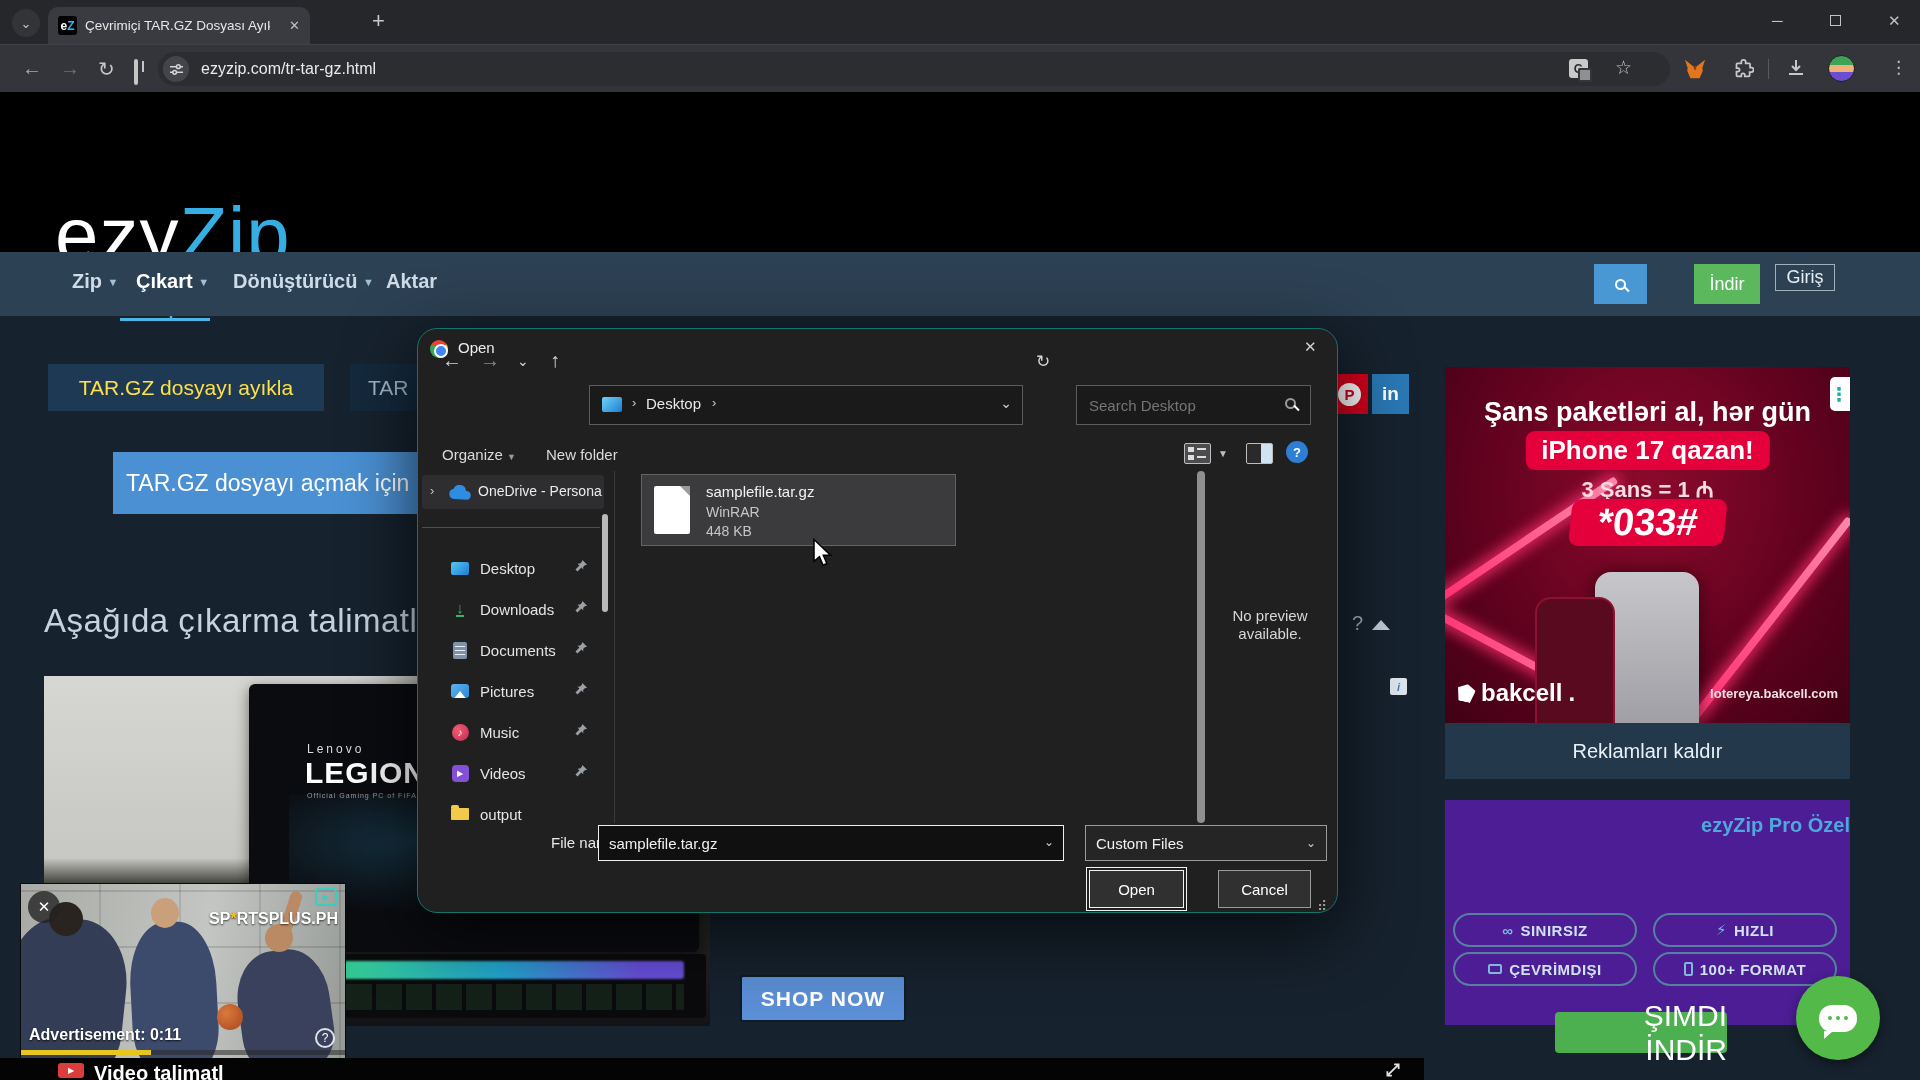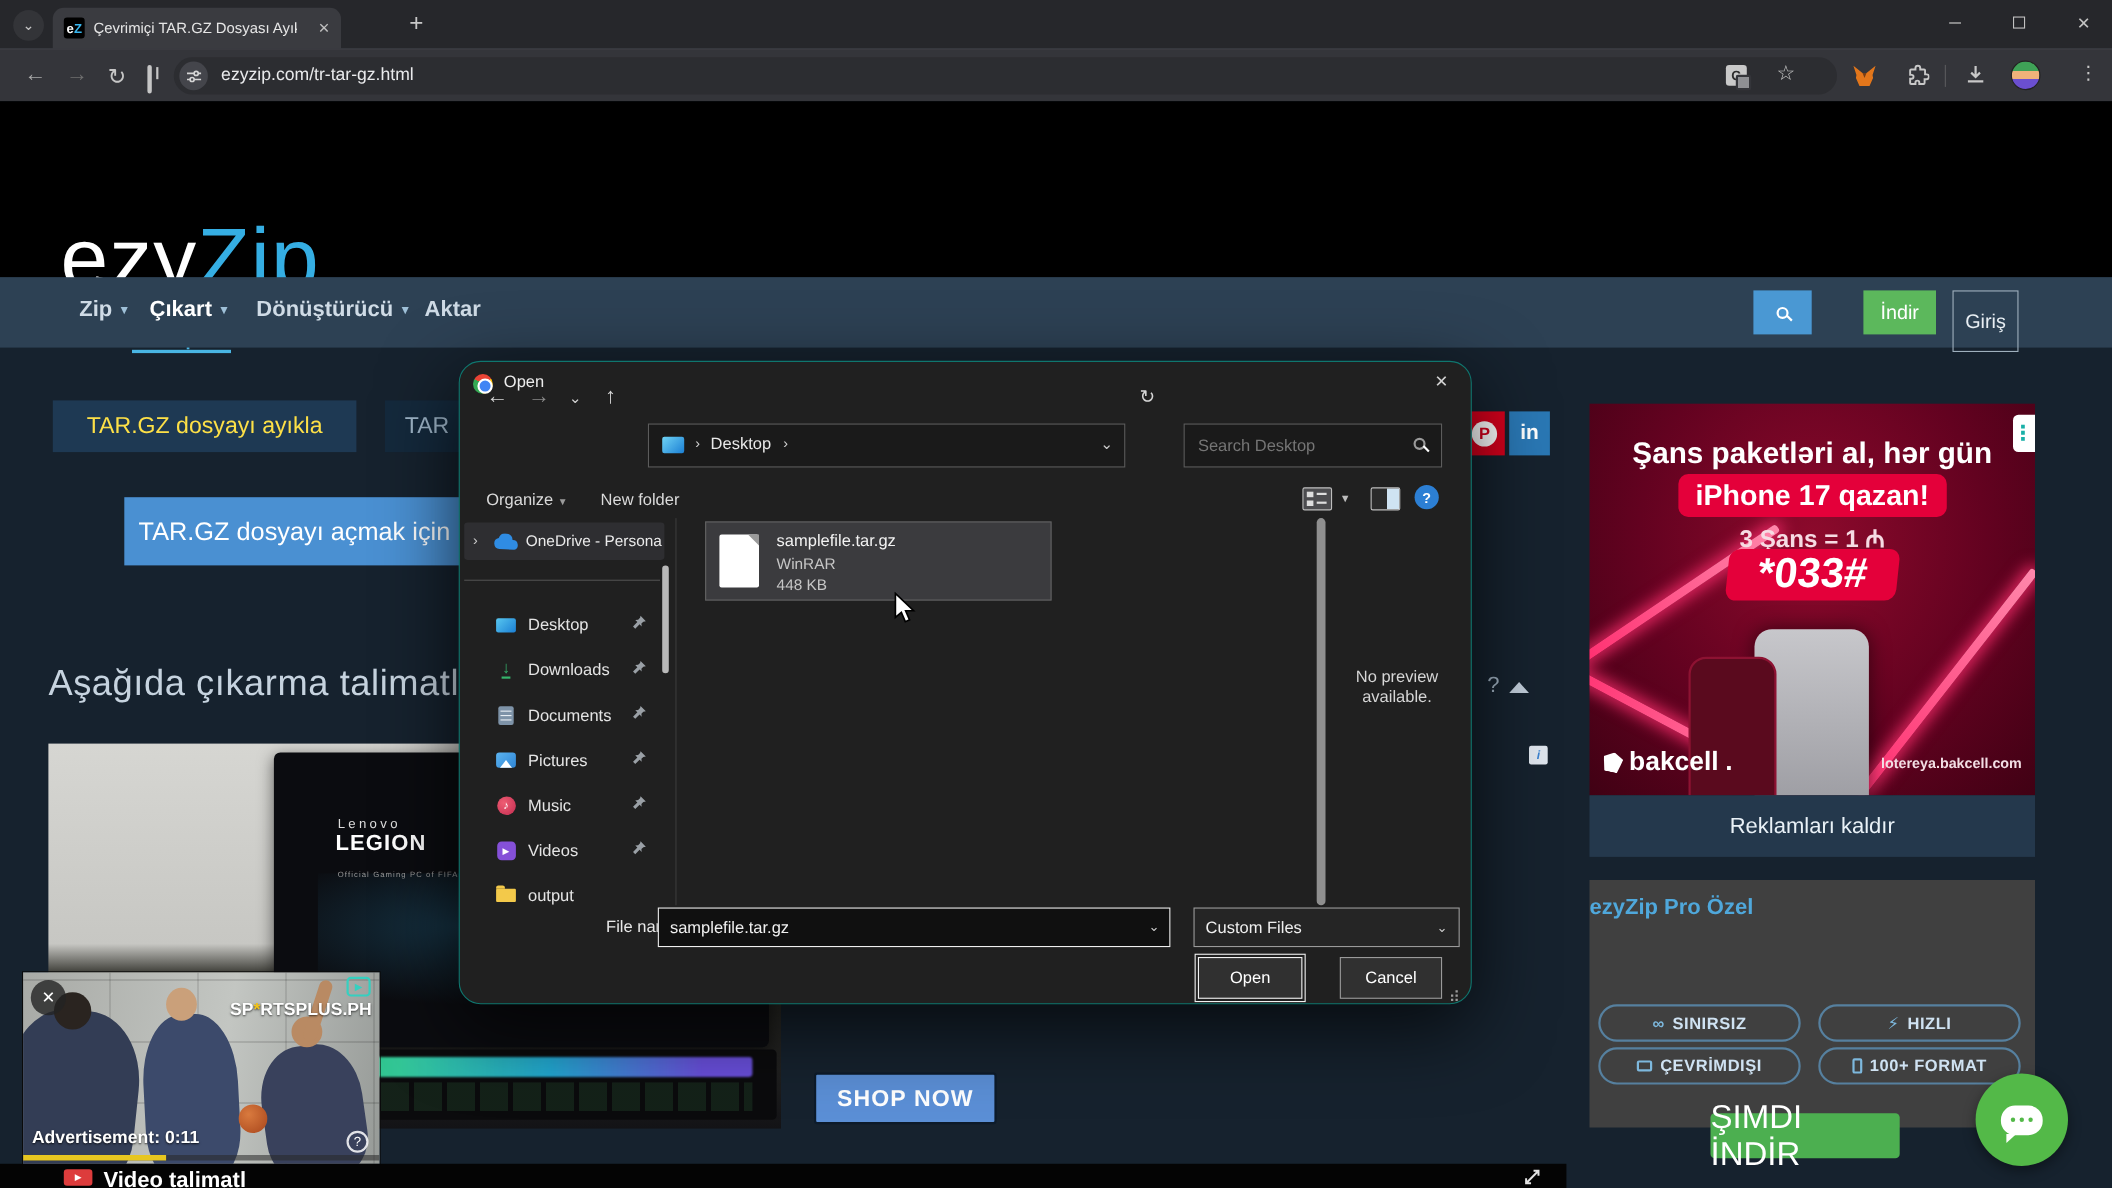--- a/index.html
+++ b/index.html
@@ -35,33 +35,33 @@
 .tagline .em{color:#49b6e4;border-bottom:3px solid #49b6e4}
 .navbar{position:absolute;left:0;top:252px;width:1920px;height:64px;background:#2d4154}
 .navitem{position:absolute;top:18px;color:#dde6ee;font-size:20px;font-weight:700}
 .caret{font-size:11px;color:#9fc0d8;vertical-align:2px}
 .srch{position:absolute;left:1381px;top:12px;width:213px;height:40px;background:#fff;border:none;padding:0 12px;font-size:17px;color:#333}
 .srch::placeholder{color:#9aa5ad}
 .srchbtn{position:absolute;left:1594px;top:12px;width:53px;height:40px;background:#4a98d3;display:flex;align-items:center;justify-content:center}
 .mag{width:11px;height:11px;border:2px solid #fff;border-radius:50%;position:relative}
 .mag:after{content:"";position:absolute;width:7px;height:2px;background:#fff;right:-6px;bottom:-2px;transform:rotate(45deg)}
 .btn-indir{position:absolute;left:1694px;top:12px;width:66px;height:40px;background:#5cb85c;color:#fff;font-size:18px;display:flex;align-items:center;justify-content:center}
-.btn-giris{position:absolute;left:1775px;top:12px;width:60px;height:56px;border:1px solid #9fb0bd;color:#e8eef3;font-size:18px;display:flex;align-items:center;justify-content:center}
+.btn-giris{position:absolute;left:1775px;top:12px;width:60px;height:27px;border:1px solid #9fb0bd;color:#e8eef3;font-size:18px;display:flex;align-items:center;justify-content:center}
 
 .ctab{position:absolute;top:364px;height:47px;display:flex;align-items:center;justify-content:center;font-size:21px}
 .cta{position:absolute;left:113px;top:452px;width:1000px;height:62px;background:#4a90d2;display:flex;align-items:center;color:#fff;font-size:23px;padding-left:13px}
 .heading{position:absolute;left:44px;top:602px;font-size:33px;color:#c6d3df;letter-spacing:.5px}
 .helpq{position:absolute;left:1352px;top:612px;font-size:20px;color:#9fb0c0}
 .helptri{position:absolute;left:1372px;top:620px;width:0;height:0;border-left:9px solid transparent;border-right:9px solid transparent;border-bottom:10px solid #c2cedb}
 
 .laptop{position:absolute;left:44px;top:676px;width:666px;height:350px;overflow:hidden;background:linear-gradient(180deg,#d6d6d2 0%,#c7c7c3 52%,#35352f 60%,#131316 100%)}
 .lscreen{position:absolute;left:205px;top:8px;width:450px;height:268px;background:#0b0c10;border-radius:6px;box-shadow:0 4px 14px rgba(0,0,0,.5)}
 .lglow{position:absolute;left:40px;top:110px;width:330px;height:120px;background:radial-gradient(ellipse at 40% 40%,rgba(40,120,160,.35),transparent 70%)}
 .lbrand{position:absolute;left:58px;top:58px;color:#ddd;font-size:12px;letter-spacing:3px}
-.lmodel{position:absolute;left:56px;top:72px;color:#fff;font-size:20px;font-weight:800;letter-spacing:1px}
+.lmodel{position:absolute;left:56px;top:72px;color:#fff;font-size:30px;font-weight:800;letter-spacing:1px}
 .lcap{position:absolute;left:58px;top:108px;color:#9a9a9a;font-size:7px;letter-spacing:1px}
 .lbig{position:absolute;left:202px;top:26px;color:#f4f4f4;font-size:72px;font-weight:800;letter-spacing:2px}
 .lkb{position:absolute;left:160px;top:278px;width:502px;height:64px;background:#0b0b0d;border-radius:4px}
 .lrgb{position:absolute;left:22px;top:7px;width:458px;height:18px;border-radius:3px;background:linear-gradient(90deg,#1ddb6e,#3be8b0 30%,#27c4f5 60%,#7a5cff 90%);filter:blur(1px);opacity:.85}
 .lkeys{position:absolute;left:22px;top:30px;width:458px;height:26px;background:repeating-linear-gradient(90deg,#15241a 0 26px,#0b0b0d 26px 30px);opacity:.9}
 .shopnow{position:absolute;left:740px;top:975px;width:166px;height:47px;background:#5b8fd6;border:2px solid #0d1b2a;border-radius:3px;color:#fff;font-size:21px;font-weight:700;letter-spacing:1px;display:flex;align-items:center;justify-content:center}
 .adinfo{position:absolute;left:1390px;top:678px;width:17px;height:17px;background:#dfe6ee;border-radius:2px;color:#3b82d0;font-size:11px;font-weight:700;font-style:italic;display:flex;align-items:center;justify-content:center}
 
 .vidad{position:absolute;left:21px;top:884px;width:324px;height:174px;overflow:hidden;background:linear-gradient(100deg,#a8aaa6,#c3c6c2 55%,#969a97);box-shadow:0 0 0 1px #0a0a0a}
 .vidad:before{content:"";position:absolute;inset:0;background:repeating-linear-gradient(0deg,transparent 0 54px,rgba(0,0,0,.12) 54px 56px),repeating-linear-gradient(90deg,transparent 0 78px,rgba(0,0,0,.1) 78px 80px)}
@@ -115,21 +115,21 @@
 .adopts{position:absolute;right:-6px;top:10px;width:26px;height:34px;background:#fff;border-radius:5px;color:#19b0a8;font-size:19px;font-weight:700;display:flex;align-items:center;justify-content:center;padding-right:8px}
 .adl1{position:absolute;left:0;top:30px;width:100%;color:#fff;font-size:27px;font-weight:800}
 .adp1{position:absolute;left:50%;top:64px;transform:translateX(-50%);background:#e4003a;border-radius:9px;color:#fff;font-size:26px;font-weight:800;padding:4px 16px;white-space:nowrap}
 .adl2{position:absolute;left:0;top:106px;width:100%;color:#f6dbe3;font-size:22px;font-weight:700}
 .adp2{position:absolute;left:50%;top:132px;transform:translateX(-50%) skewX(-6deg);background:#e4003a;border-radius:10px;color:#fff;font-size:38px;font-weight:800;padding:2px 28px;white-space:nowrap}
 .phone{position:absolute;border-radius:16px}
 .bklogo{position:absolute;left:12px;bottom:16px;color:#fff;font-size:24px;font-weight:800;display:flex;align-items:center;gap:6px}
 .bkicon{width:18px;height:18px;background:#fff;clip-path:polygon(50% 0,100% 28%,82% 100%,18% 100%,0 28%);transform:rotate(12deg)}
 .bkurl{position:absolute;right:12px;bottom:22px;color:#f2dee4;font-size:13px;font-weight:700}
 .rmads{position:absolute;left:1445px;top:723px;width:405px;height:56px;background:#24384c;color:#e9f1f7;font-size:20px;display:flex;align-items:center;justify-content:center}
-.propanel{position:absolute;left:1445px;top:800px;width:405px;height:225px;background:#404040;text-align:left}
+.propanel{position:absolute;left:1445px;top:800px;width:405px;height:225px;background:#4c1d95;text-align:right}
 .proeye{position:absolute;left:0;top:14px;width:100%;color:#4fa8dc;font-size:20px;font-weight:700}
 .protitle{position:absolute;left:0;top:40px;width:100%;color:#fff;font-size:31px;font-weight:800}
 .prosub{position:absolute;left:0;top:80px;width:100%;color:#e9f0f7;font-size:18.5px;font-weight:600}
 .badge{position:absolute;width:184px;height:34px;border:2px solid #56809f;border-radius:18px;color:#cfe2f2;font-size:15px;font-weight:700;letter-spacing:.5px;display:flex;align-items:center;justify-content:center;gap:7px}
 .bico{color:#7db8dd;font-weight:700}
 .i-mon{width:14px;height:10px;border:2px solid #7db8dd;border-radius:2px}
 .i-ph{width:9px;height:14px;border:2px solid #7db8dd;border-radius:2px}
 .procta{position:absolute;left:110px;top:212px;width:172px;height:41px;background:#4caf50;border-radius:4px;color:#fff;font-size:30px;font-weight:400;display:flex;align-items:center;justify-content:center}
 .chatfab{position:absolute;left:1796px;top:976px;width:84px;height:84px;border-radius:50%;background:#53b948;box-shadow:0 4px 12px rgba(0,0,0,.4);z-index:30;display:flex;align-items:center;justify-content:center}
 .bubble{width:38px;height:27px;background:#fff;border-radius:13px;position:relative;display:flex;align-items:center;justify-content:center;gap:4px}

